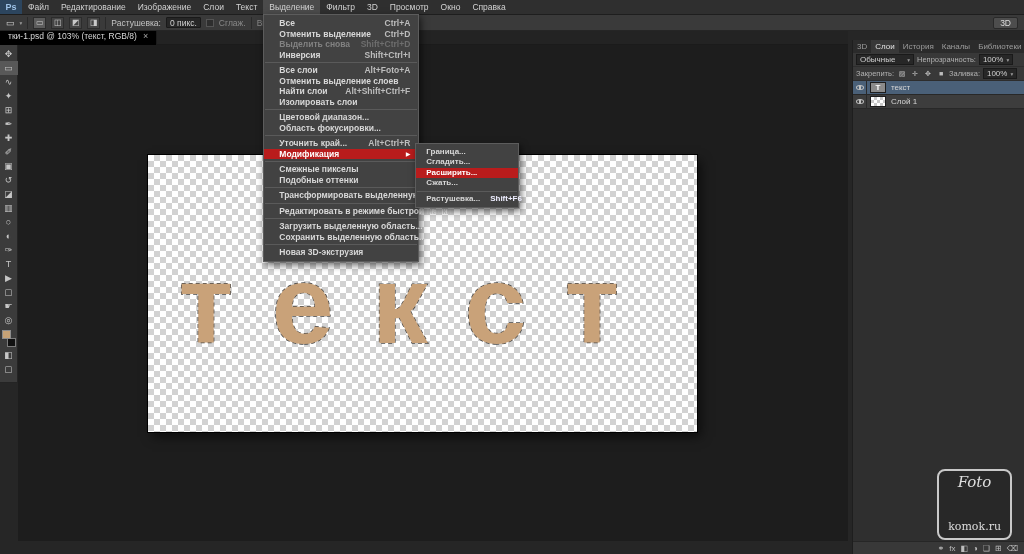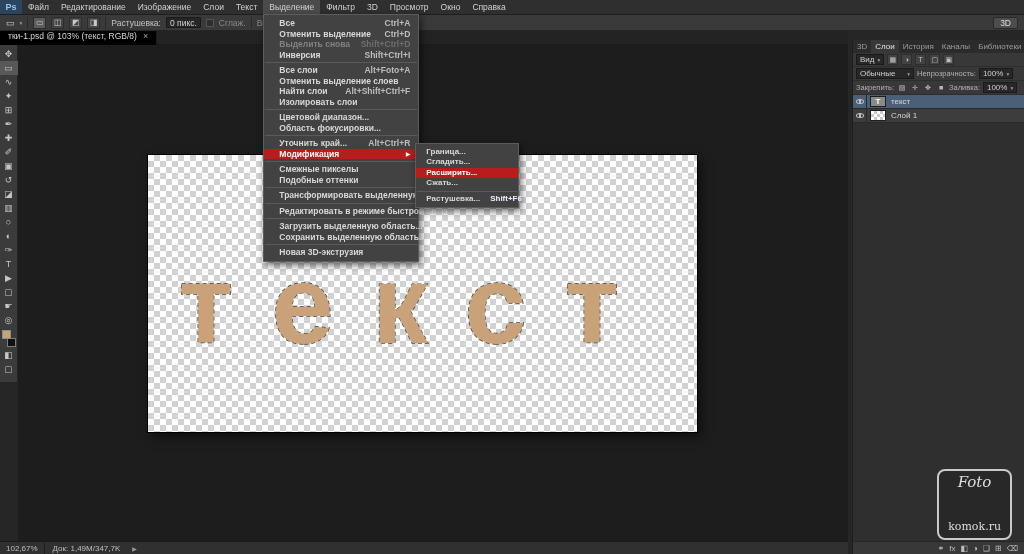--- a/index.html
+++ b/index.html
@@ -363,47 +363,31 @@
       <span class="sw-fg" style="background:#c7a377;"></span>
     </div>
     <div class="tool">
         <span>◧</span>
       </div>
     <div class="tool">
         <span>▢</span>
       </div>
   </div>
 
-  <div id="statusbar">
-    <span class="zoom-box">102,67%</span>
-    <span class="doc-box">Док: 1,49M/347,7K</span>
-    <span class="flyout">▶</span>
-  </div>
 
   <div id="rightpanel">
     <div class="panel-tabs">
       <span class="ptab">3D</span>
       <span class="ptab active">Слои</span>
       <span class="ptab">История</span>
       <span class="ptab">Каналы</span>
       <span class="ptab">Библиотеки</span>
 
     </div>
 
-    <div class="panel-row">
-      <span class="view-box">
-        <span>Вид</span>
-        <span class="caret">▾</span>
-      </span>
-      <span class="f-icon">▦</span>
-      <span class="f-icon">◑</span>
-      <span class="f-icon">T</span>
-      <span class="f-icon">▢</span>
-      <span class="f-icon">▣</span>
-    </div>
 
     <div class="panel-row">
       <span class="blend-box" style="width:58px;">
         <span style="flex:1;">Обычные</span>
         <span class="caret">▾</span>
       </span>
       <span class="plabel">Непрозрачность:</span>
       <span class="val-box">
         <span>100%</span>
         <span class="caret">▾</span>

